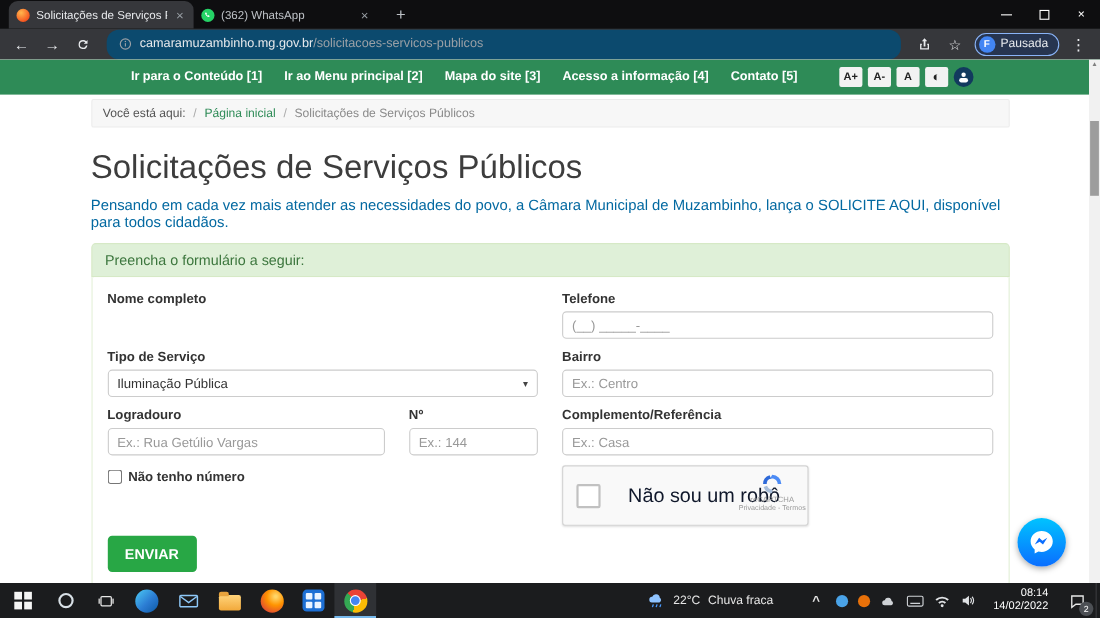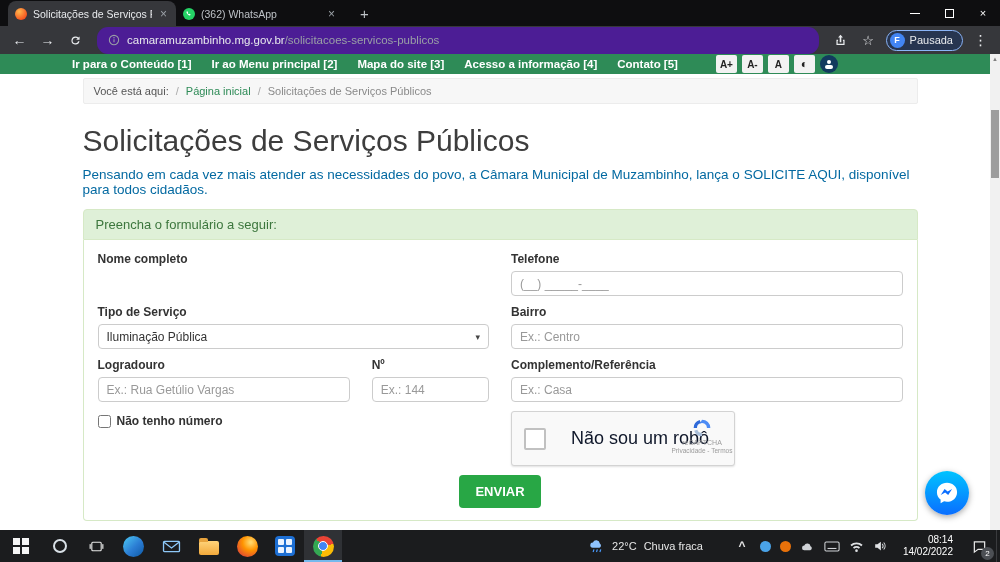--- a/index.html
+++ b/index.html
@@ -17,29 +17,29 @@
   .fav-wa { background:#25d366; }
   .newtab { color:#bdc1c6; font-size:15px; width:25px; height:25px; display:flex; align-items:center; justify-content:center; margin-left:8px; }
   .win-controls { margin-left:auto; display:flex; height:26px; }
   .wc { width:34px; display:flex; align-items:center; justify-content:center; color:#fff; font-size:11px; }
   .ic-min { display:block; width:10px; height:1px; background:#fff; }
   .ic-max { display:block; width:9px; height:9px; border:1px solid #fff; }
 
   
   .navbar { position:absolute; top:26px; left:0; right:0; height:28px; background:#36373b; display:flex; align-items:center; padding:0 9px; gap:7px; }
   .nav-ic { width:21px; height:21px; display:flex; align-items:center; justify-content:center; color:#e8eaed; font-size:14px; flex:none; }
-  .addressbar { flex:1; height:27px; background:#4c1d95; border-radius:11px; display:flex; align-items:center; gap:7px; padding:0 11px; font-size:11.5px; margin:0 4px; min-width:0; }
+  .addressbar { flex:1; height:27px; background:#0c4a6e; border-radius:11px; display:flex; align-items:center; gap:7px; padding:0 11px; font-size:11.5px; margin:0 4px; min-width:0; }
   .addr-domain { color:#e8eaed; }
   .addr-path { color:#9aa0a6; }
   .profile { height:21px; border:1px solid #8ab4f8; background:#273550; border-radius:11px; display:flex; align-items:center; gap:5px; padding:0 9px 0 3px; color:#e8eaed; font-size:11px; flex:none; }
   .avatar { width:15px; height:15px; border-radius:50%; background:#4285f4; color:#fff; font-size:9px; font-weight:bold; display:flex; align-items:center; justify-content:center; }
 
   
   .page { position:absolute; top:54px; left:0; right:0; height:476px; background:#fff; overflow:hidden; }
-  .greenbar { height:20px; background:#2e8b57; display:flex; align-items:center; padding-left:72px; gap:20px; }
+  .greenbar { height:32px; background:#2e8b57; display:flex; align-items:center; padding-left:119px; gap:20px; }
   .gb-link { color:#fff; font-size:11.5px; font-weight:bold; white-space:nowrap; }
   .acc-group { display:flex; align-items:center; gap:5px; margin-left:18px; }
   .acc-btn { min-width:21px; height:18px; background:#f2f2f2; color:#222; font-size:10px; font-weight:bold; display:flex; align-items:center; justify-content:center; border-radius:2px; padding:0 3px; }
   .acc-contrast { min-width:21px; height:18px; background:#f2f2f2; color:#222; font-size:12px; display:flex; align-items:center; justify-content:center; border-radius:2px; }
   .acc-circle { width:18px; height:18px; border-radius:50%; background:#123a5e; display:flex; flex-direction:column; align-items:center; justify-content:center; gap:1px; }
   .acc-circle i { display:block; width:4px; height:4px; background:#fff; border-radius:50%; }
   .acc-circle b { display:block; width:8px; height:4px; background:#fff; border-radius:2px; }
 
   .container { width:835px; margin:0 auto; }
   .breadcrumb { margin-top:4px; background:#f7f7f7; border:1px solid #ececec; border-radius:2px; padding:6px 10px; font-size:11px; color:#888; display:flex; gap:7px; align-items:center; }
@@ -70,21 +70,21 @@
   .checkline { display:flex; align-items:center; gap:6px; padding-top:3px; font-size:12px; font-weight:bold; color:#333; }
   .checkline input { width:13px; height:13px; }
 
   .recaptcha { width:224px; height:55px; background:#f9f9f9; border:1px solid #d3d3d3; border-radius:3px; box-shadow:0 1px 2px rgba(0,0,0,.12); display:flex; align-items:center; padding:0 12px; position:relative; }
   .rc-check { width:22px; height:22px; background:#fff; border:2px solid #c1c1c1; border-radius:2px; flex:none; }
   .rc-label { margin-left:25px; font-size:18px; color:#0f172a; }
   .rc-logo { position:absolute; right:8px; top:6px; width:48px; display:flex; flex-direction:column; align-items:center; }
   .rc-brand { font-size:7px; color:#9b9b9b; margin-top:1px; }
   .rc-links { font-size:6.5px; color:#9b9b9b; margin-top:1px; white-space:nowrap; }
 
-  .submitrow { display:flex; justify-content:center; margin-top:9px; }
+  .submitrow { display:flex; margin-top:9px; }
   .btn-submit { background:#28a745; border:none; border-radius:4px; color:#fff; font-weight:bold; font-size:13px; height:33px; padding:0 16px; font-family:inherit; }
 
   .messenger { position:absolute; right:31px; top:417px; width:44px; height:44px; border-radius:50%; background:linear-gradient(180deg,#00c3ff,#0a6eff); box-shadow:0 2px 6px rgba(0,0,0,.35); display:flex; align-items:center; justify-content:center; z-index:10; }
 
   
   .scrollbar { position:absolute; top:0; right:0; width:10px; height:476px; background:#f1f1f1; z-index:12; }
   .sb-arrow { height:10px; display:flex; align-items:center; justify-content:center; font-size:6px; color:#808080; }
   .sb-thumb { position:absolute; left:1px; right:1px; top:56px; height:68px; background:#9d9d9d; }
 
   

